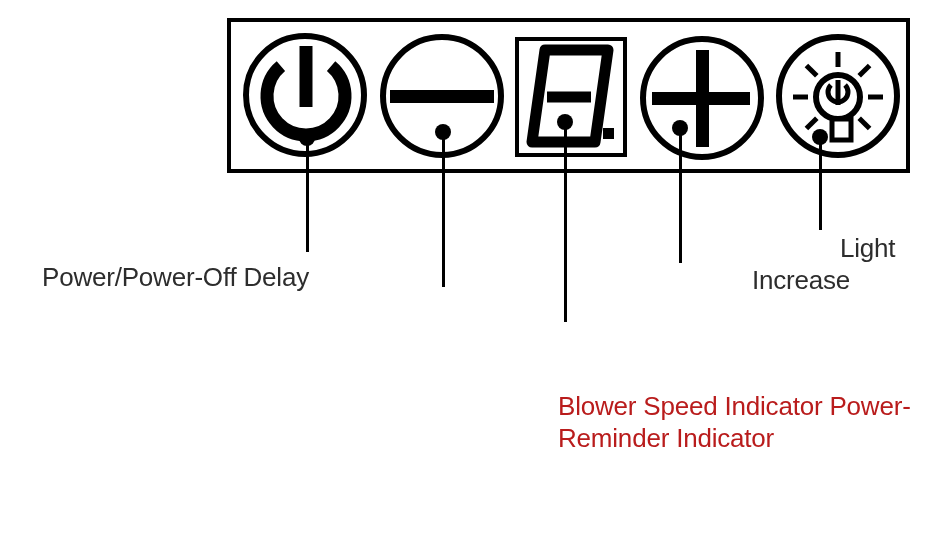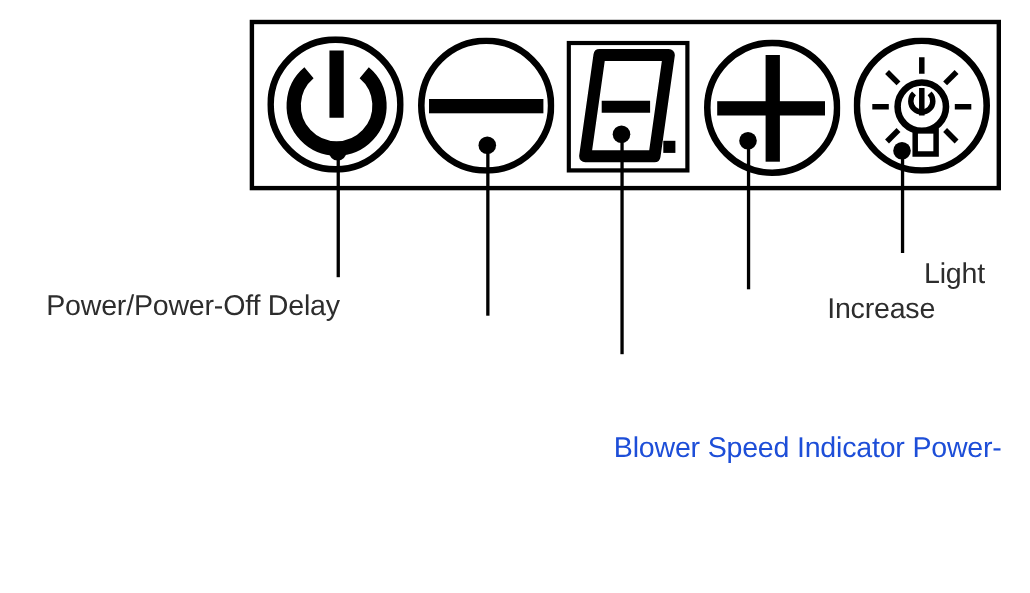--- a/index.html
+++ b/index.html
@@ -37,21 +37,21 @@
     color: #2d2d2d;
     letter-spacing: -0.2px;
     white-space: nowrap;
   }
   .caption {
     position: absolute;
     left: 558px; top: 390px;
     width: 370px;
     font-size: 26px;
     line-height: 32px;
-    color: #1d4ed8;
+    color: #b91c1c;
     letter-spacing: -0.2px;
   }
 </style>
 </head>
 <body>
 
 <div class="stage">
 
   <div class="panel"></div>
 
@@ -109,15 +109,16 @@
   <div class="leader-dot" style="left:557px; top:114px;"></div>
   <div class="leader-dot" style="left:672px; top:120px;"></div>
   <div class="leader-dot" style="left:812px; top:129px;"></div>
 
   <div class="callout" style="left:27px;  top:262px;margin-left:15px;">Power/Power-Off Delay</div>
   <div class="callout" style="left:726px; top:265px;margin-left:26px;">Increase</div>
   <div class="callout" style="left:840px; top:233px;">Light</div>
 
   <div class="caption">
     <div>Blower Speed Indicator Power-</div>
+    <div>Reminder Indicator</div>
   </div>
 
 </div>
 
 </body></html>

